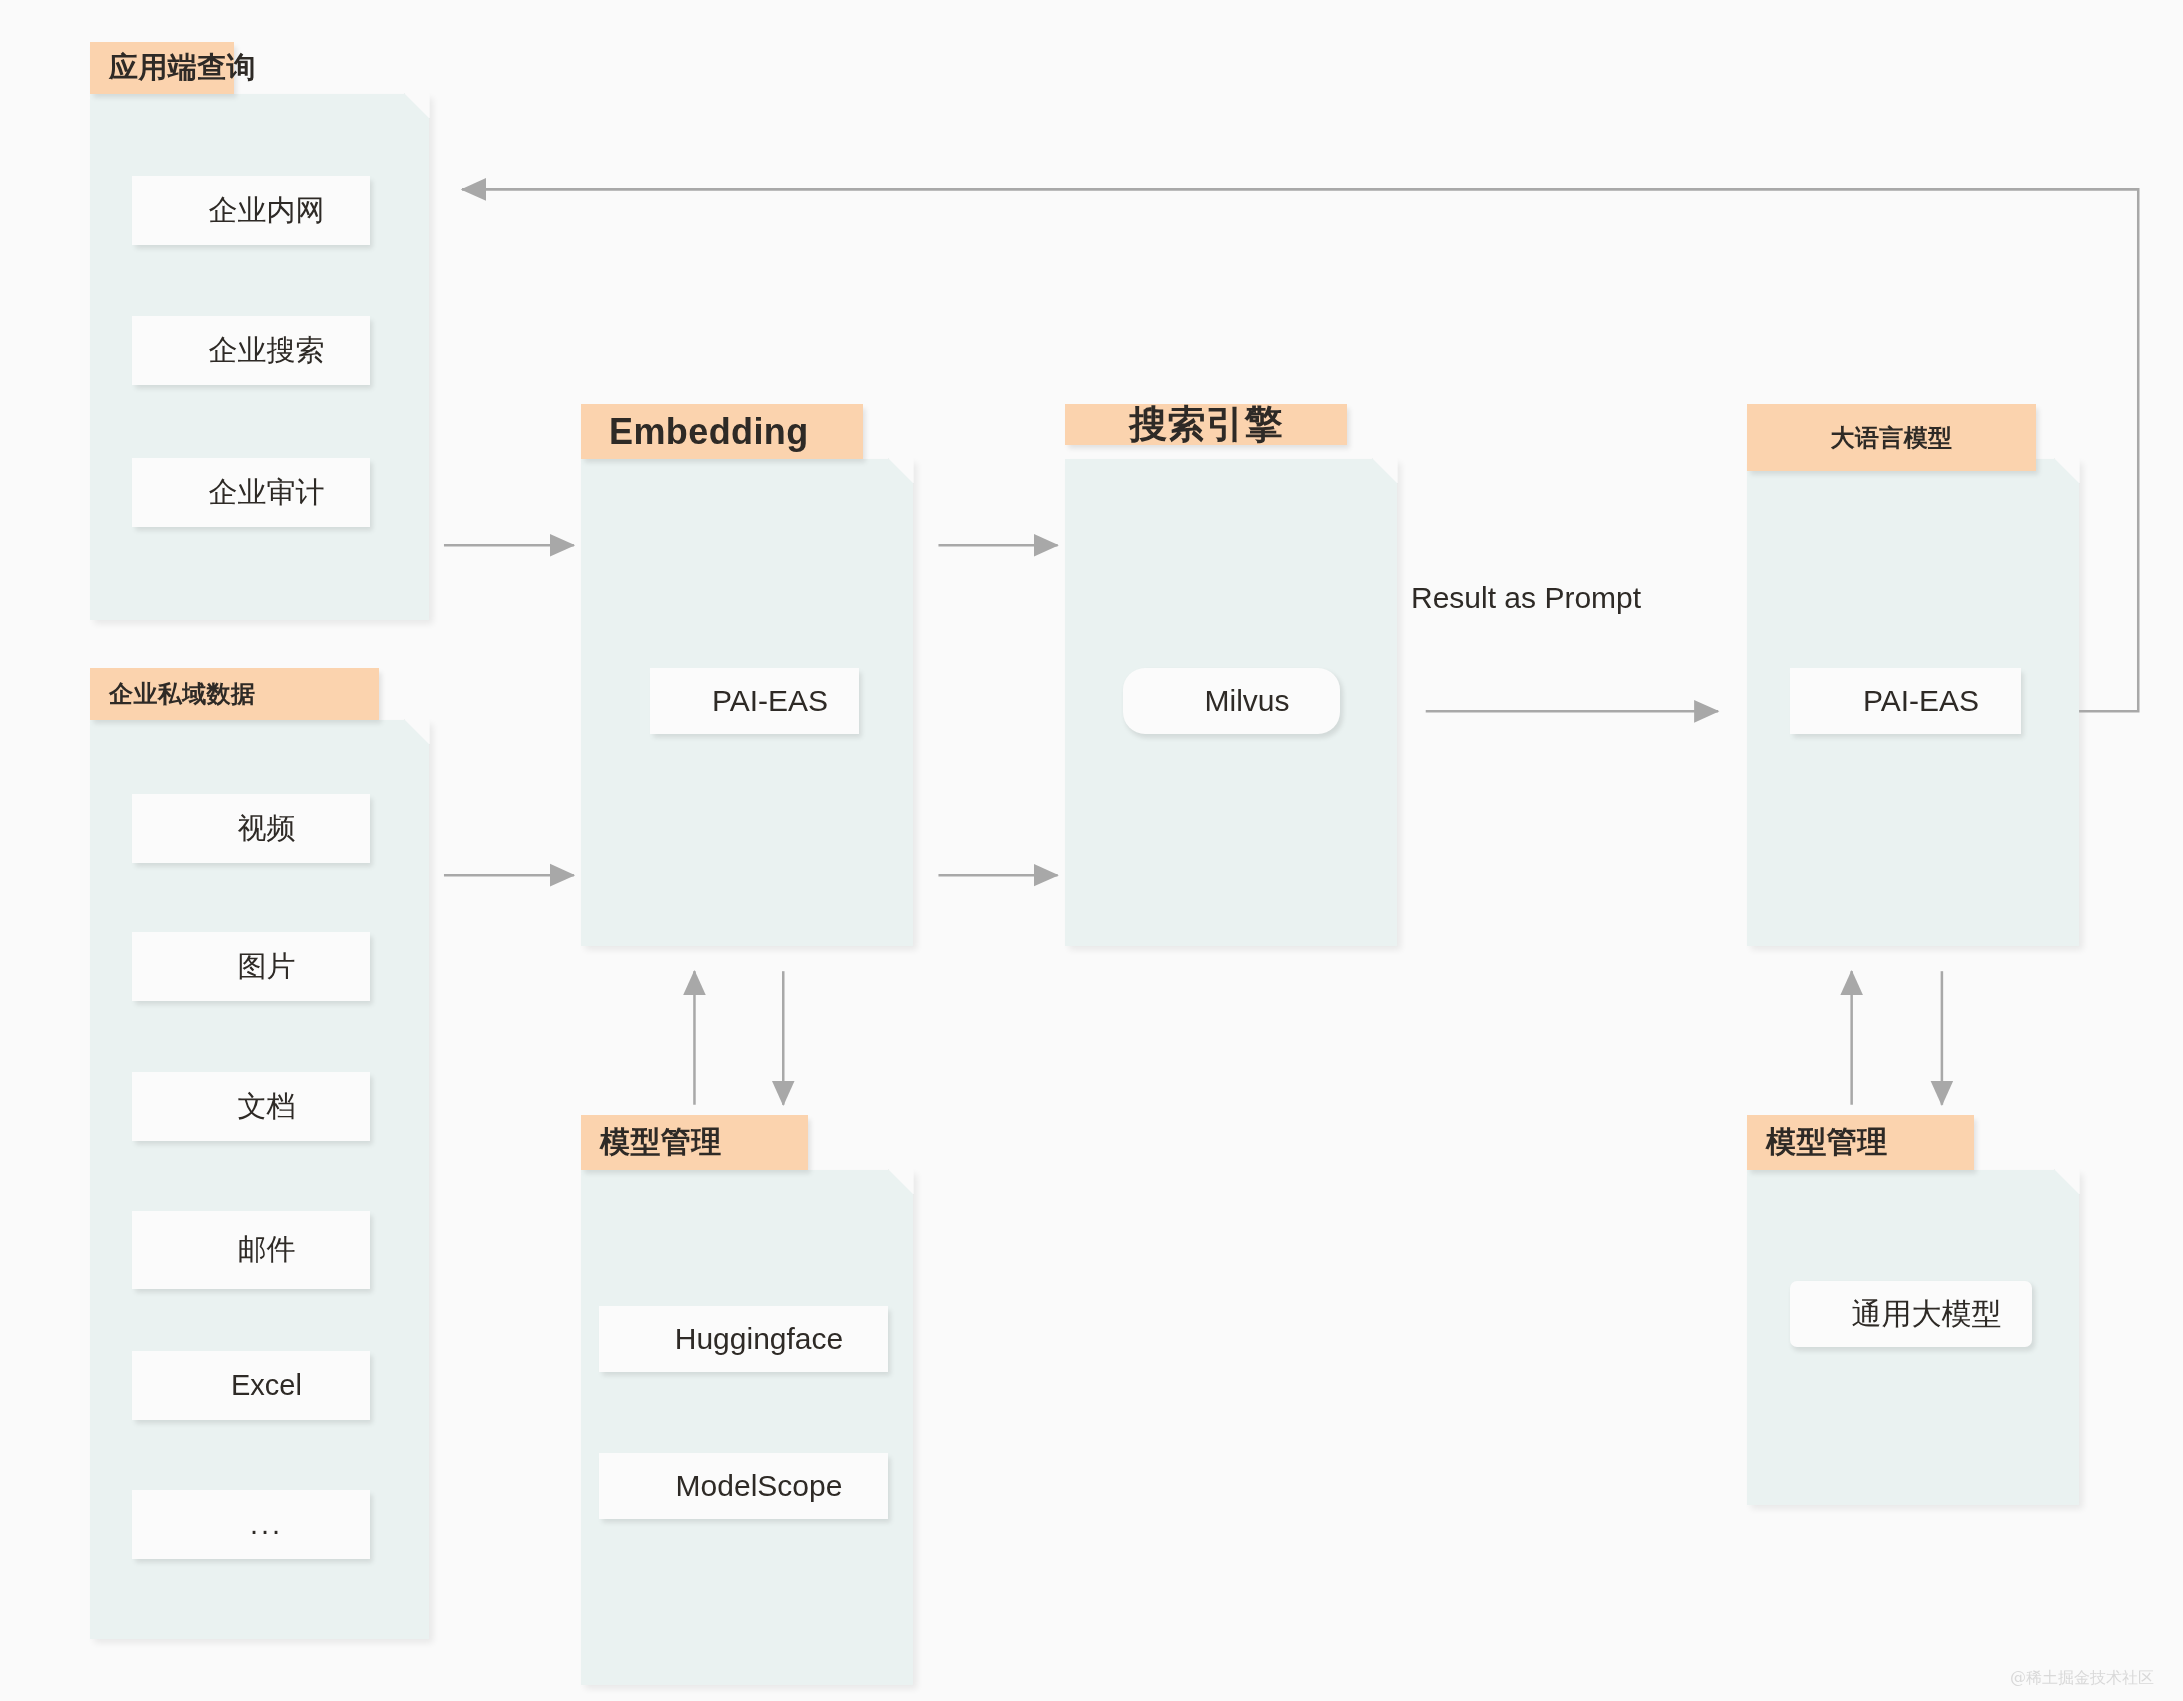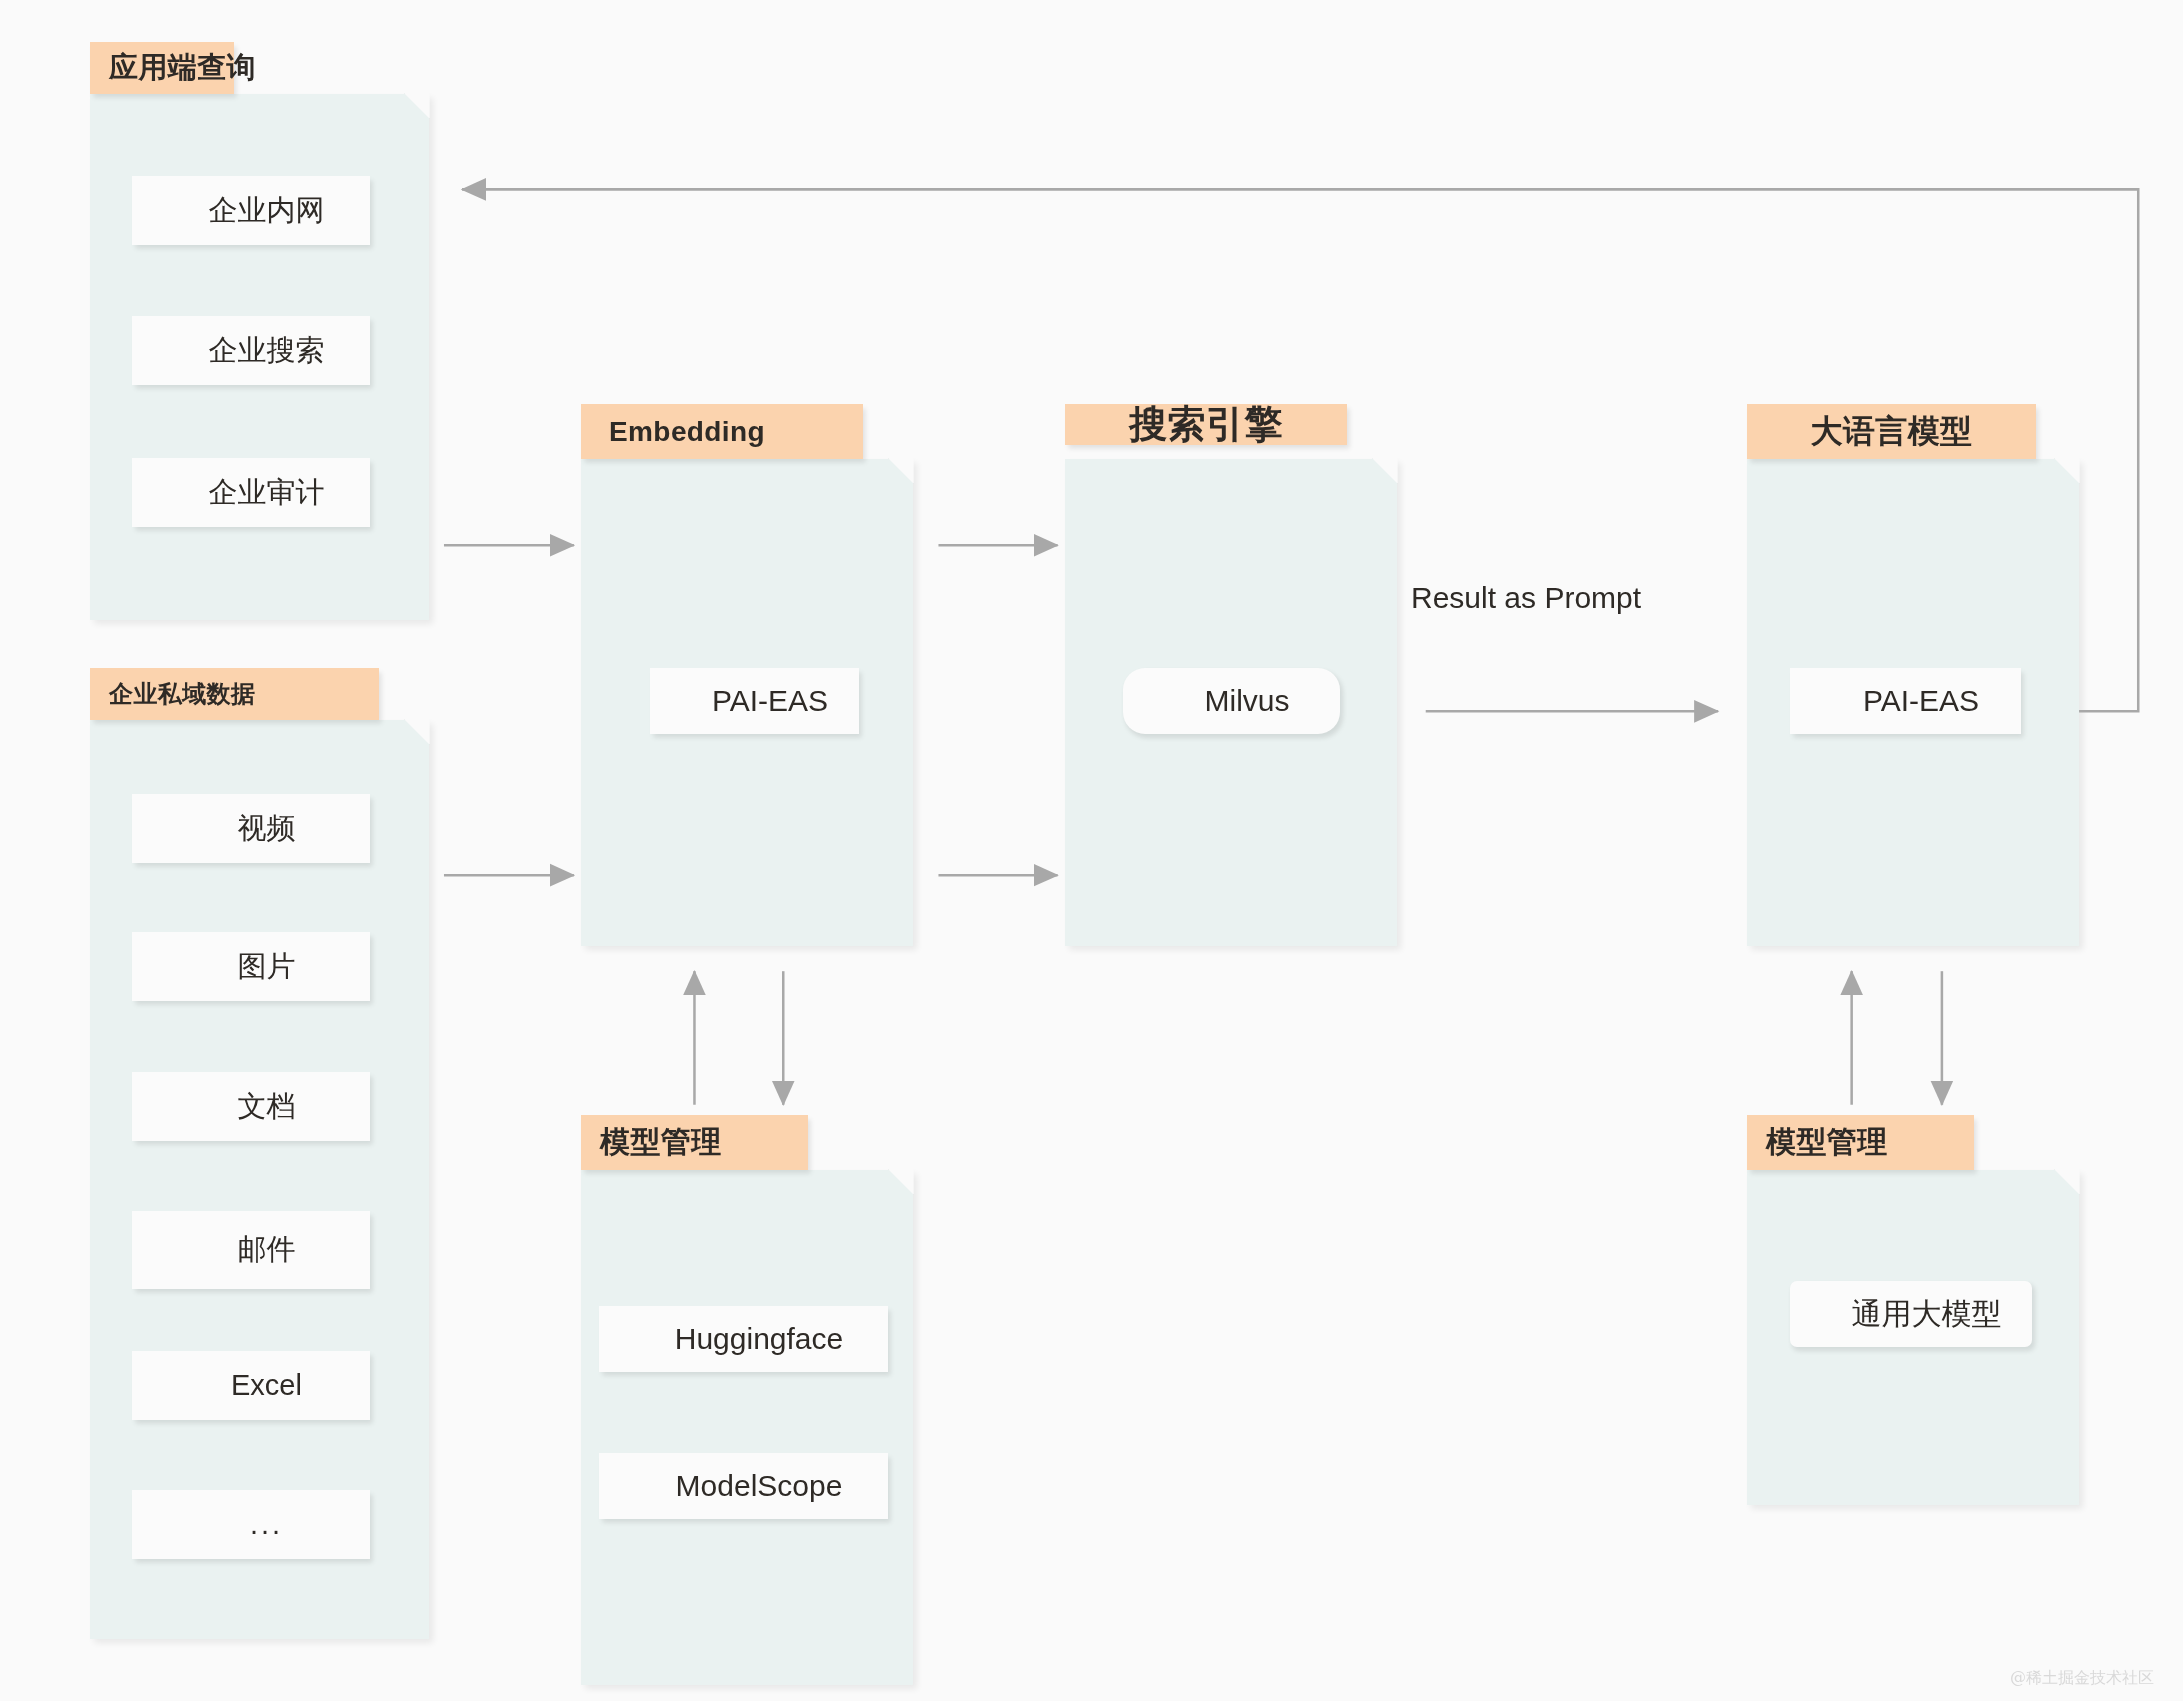--- a/index.html
+++ b/index.html
@@ -180,33 +180,33 @@
     <div class="node-body" style="left:0; top:52px; width:339px; height:919px;"></div>
     <div class="chip" style="left:42px; top:126px; width:238px; height:69px; font-size:29px;">视频</div>
     <div class="chip" style="left:42px; top:264px; width:238px; height:69px; font-size:29px;">图片</div>
     <div class="chip" style="left:42px; top:404px; width:238px; height:69px; font-size:29px;">文档</div>
     <div class="chip" style="left:42px; top:543px; width:238px; height:78px; font-size:29px;">邮件</div>
     <div class="chip" style="left:42px; top:683px; width:238px; height:69px; font-size:29px;">Excel</div>
     <div class="chip" style="left:42px; top:822px; width:238px; height:69px; font-size:29px; letter-spacing:2.9px;">...</div>
   </div>
 
   <div class="node" style="left:581px; top:404px; width:332px; height:541px;">
-    <div class="node-header" style="width:282px; height:55px; font-size:28px;padding-left:28px;">Embedding</div>
+    <div class="node-header" style="width:282px; height:55px; font-size:36px;padding-left:28px;">Embedding</div>
     <div class="node-body" style="left:0; top:55px; width:332px; height:487px;"></div>
     <div class="chip" style="left:69px; top:264px; width:209px; height:66px; font-size:30px;">PAI-EAS</div>
   </div>
 
   <div class="node" style="left:1065px; top:404px; width:332px; height:541px;">
     <div class="node-header" style="width:282px; height:41px; font-size:38px; justify-content:center;">搜索引擎</div>
     <div class="node-body" style="left:0; top:55px; width:332px; height:487px;"></div>
     <div class="chip" style="left:58px; top:264px; width:217px; height:66px; font-size:30px;border-radius:22px;">Milvus</div>
   </div>
 
   <div class="node" style="left:1747px; top:404px; width:332px; height:541px;">
-    <div class="node-header" style="width:289px; height:55px; font-size:32px; justify-content:center;">大语言模型</div>
+    <div class="node-header" style="width:289px; height:67px; font-size:24px; justify-content:center;">大语言模型</div>
     <div class="node-body" style="left:0; top:55px; width:332px; height:487px;"></div>
     <div class="chip" style="left:43px; top:264px; width:231px; height:66px; font-size:30px;">PAI-EAS</div>
   </div>
 
   <div class="node" style="left:581px; top:1115px; width:332px; height:570px;">
     <div class="node-header" style="width:227px; height:55px; font-size:30px;">模型管理</div>
     <div class="node-body" style="left:0; top:55px; width:332px; height:515px;"></div>
     <div class="chip" style="left:18px; top:191px; width:289px; height:66px; font-size:30px;">Huggingface</div>
     <div class="chip" style="left:18px; top:338px; width:289px; height:66px; font-size:30px;">ModelScope</div>
   </div>

